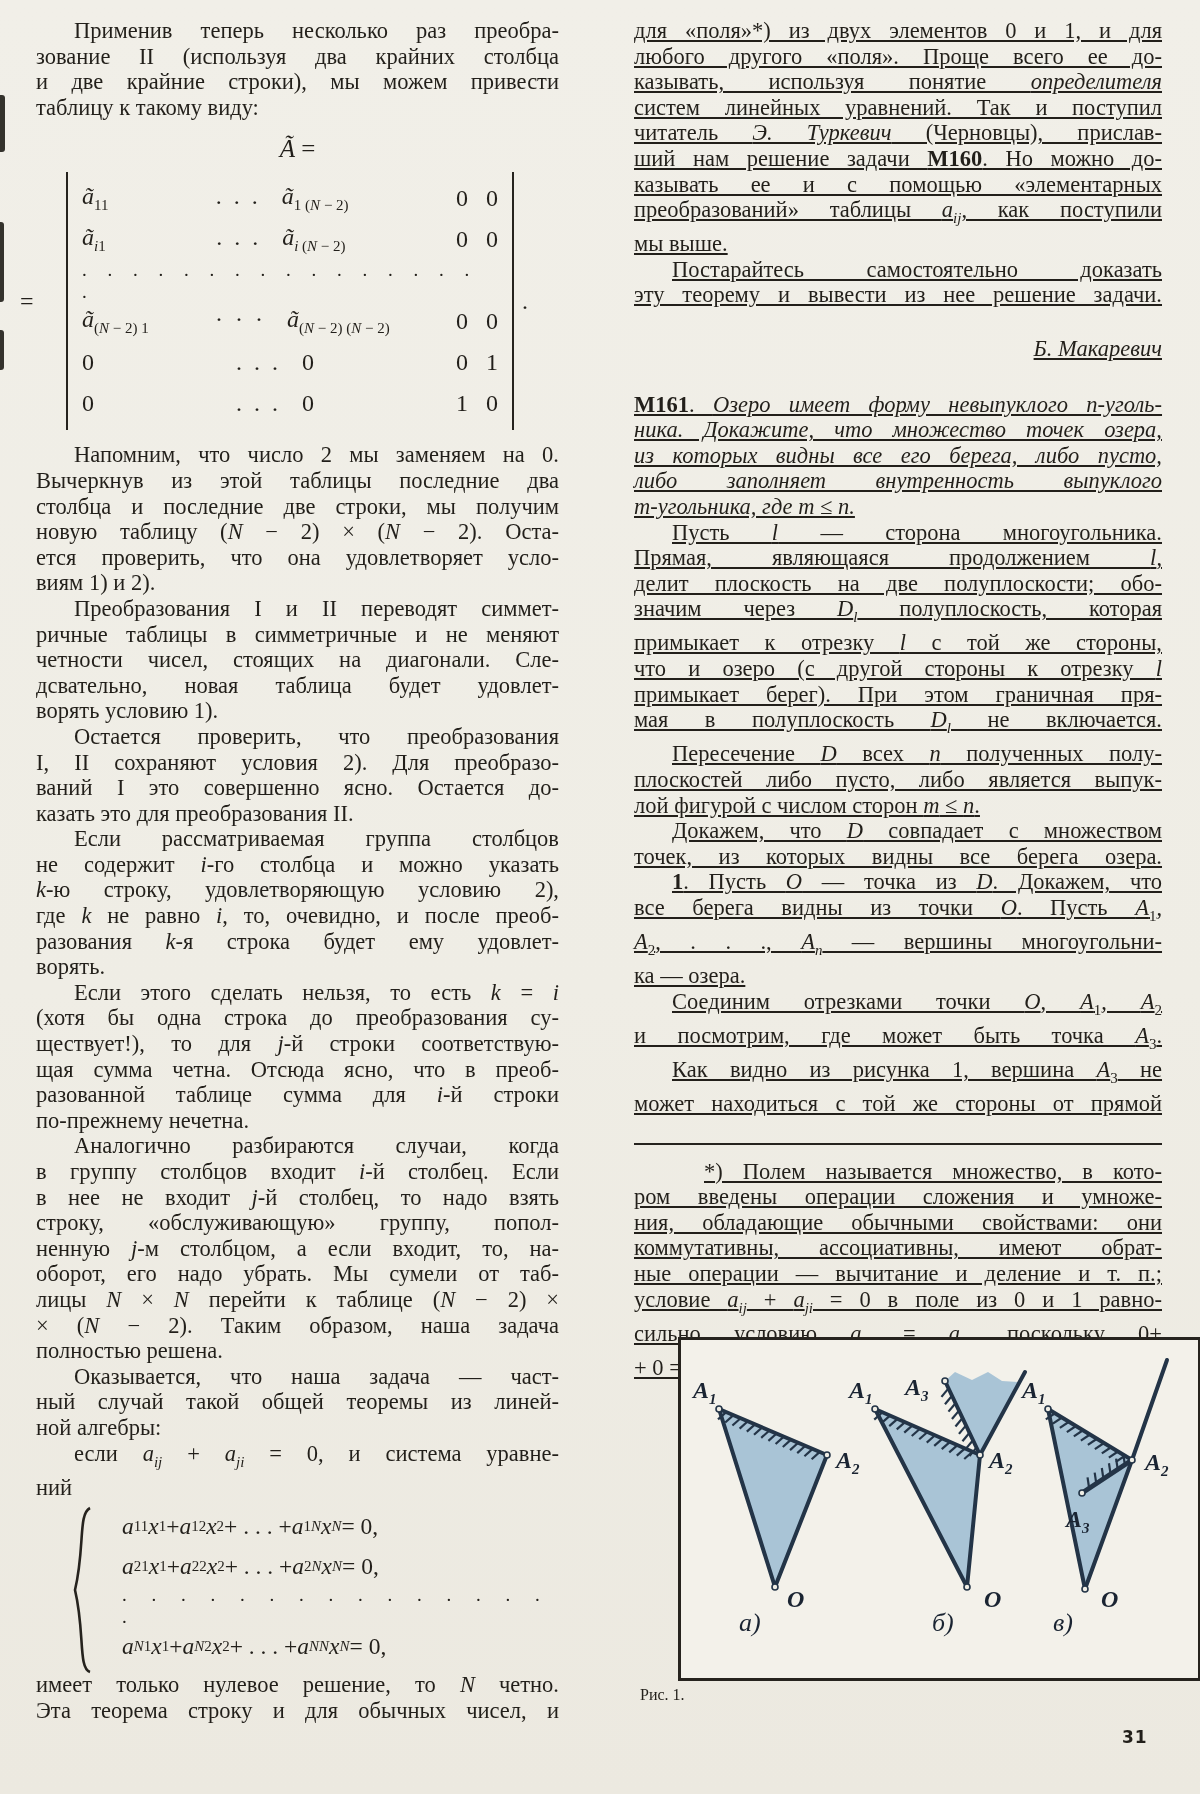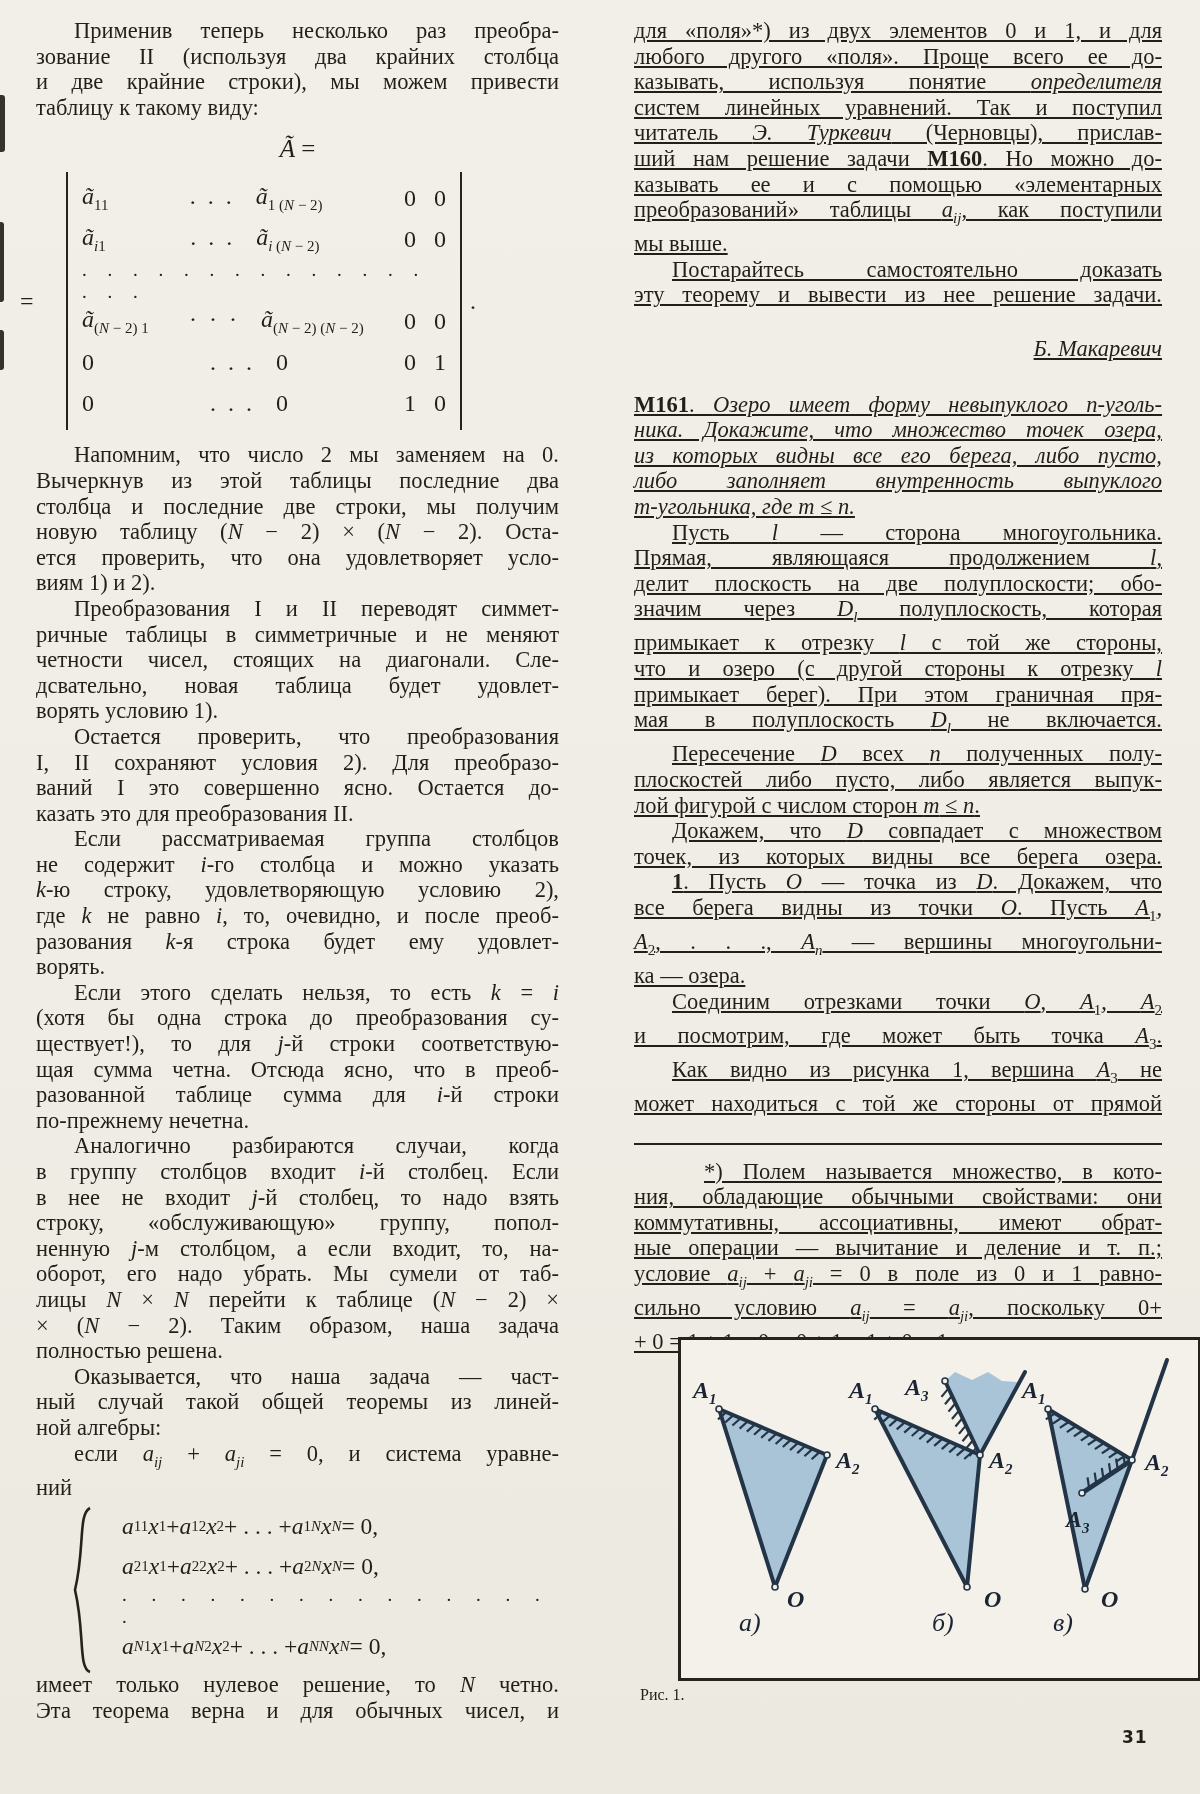--- a/index.html
+++ b/index.html
@@ -17,21 +17,21 @@
   .j  { text-align:justify; text-align-last:justify; }
   .r  { text-align:right;margin-top:28px; }
   .ind  { text-indent:38px; }
   .ind2 { text-indent:70px; }
 
   .center-f { text-align:center; font-size:25px; line-height:34px; margin-top:12px; margin-bottom:6px; }
 
   .matrix { display:flex; align-items:center; margin-bottom:12px; }
   .m-eq { width:46px; margin-left:-16px; font-size:24px; text-align:left; flex:none; }
   .m-det {
-    flex:none; width:396px; box-sizing:border-box;
+    flex:none; width:448px; box-sizing:border-box;
     border-left:2.5px solid #26231e; border-right:2.5px solid #26231e;
     padding:6px 14px;
   }
   .m-row { display:flex; justify-content:space-between; align-items:center; height:41px; font-size:24px; }
   .m-row sub, .system sub, .tl sub { font-size:15px; }
   .m-dotsrow { justify-content:center; letter-spacing:8px; font-size:19px; }
   .m-period { font-size:24px; margin-left:8px; }
 
   .system { position:relative; margin:6px 0 6px 30px; padding-left:56px; }
   .sys-brace { position:absolute; left:0; top:-2px; }
@@ -143,21 +143,21 @@
       <div class="system">
         <div class="sys-brace"><svg width="26" height="172" viewBox="0 0 26 172">
             <path d="M24,4 C12,10 19,44 9,86 C19,128 12,164 24,168" fill="none" stroke="#26231e" stroke-width="2.6"></path>
           </svg></div>
         <div class="sys-row"><i>a</i><sub>11</sub><i>x</i><sub>1</sub> + <i>a</i><sub>12</sub><i>x</i><sub>2</sub> + . . . + <i>a</i><sub>1<i>N</i></sub><i>x</i><sub><i>N</i></sub> = 0,</div>
         <div class="sys-row"><i>a</i><sub>21</sub><i>x</i><sub>1</sub> + <i>a</i><sub>22</sub><i>x</i><sub>2</sub> + . . . + <i>a</i><sub>2<i>N</i></sub><i>x</i><sub><i>N</i></sub> = 0,</div>
         <div class="sys-row sys-dots">. . . . . . . . . . . . . . . .</div>
         <div class="sys-row"><i>a</i><sub><i>N</i>1</sub><i>x</i><sub>1</sub> + <i>a</i><sub><i>N</i>2</sub><i>x</i><sub>2</sub> + . . . + <i>a</i><sub><i>NN</i></sub><i>x</i><sub><i>N</i></sub> = 0,</div>
       </div>
       <div class="tl j">имеет только нулевое решение, то <i>N</i> четно.</div>
-      <div class="tl j">Эта теорема верна и для обычных чисел, и</div>
+      <div class="tl j">Эта теорема строку и для обычных чисел, и</div>
     </div>
   <div id="col-right" class="col">
       <div class="tl j">для «поля»*) из двух элементов 0 и 1, и для</div>
       <div class="tl j">любого другого «поля». Проще всего ее до-</div>
       <div class="tl j">казывать, используя понятие <i>определителя</i></div>
       <div class="tl j">систем линейных уравнений. Так и поступил</div>
       <div class="tl j">читатель <i>Э. Туркевич</i> (Черновцы), прислав-</div>
       <div class="tl j">ший нам решение задачи <b>М160</b>. Но можно до-</div>
       <div class="tl j">казывать ее и с помощью «элементарных</div>
       <div class="tl j">преобразований» таблицы <i>a<sub>ij</sub></i>, как поступили</div>
@@ -187,20 +187,21 @@
       <div class="tl j ind"><b>1</b>. Пусть <i>O</i> — точка из <i>D</i>. Докажем, что</div>
       <div class="tl j">все берега видны из точки <i>O</i>. Пусть <i>A</i><sub>1</sub>,</div>
       <div class="tl j"><i>A</i><sub>2</sub>, . . ., <i>A<sub>n</sub></i> — вершины многоугольни-</div>
       <div class="tl ">ка — озера.</div>
       <div class="tl j ind">Соединим отрезками точки <i>O</i>, <i>A</i><sub>1</sub>, <i>A</i><sub>2</sub></div>
       <div class="tl j">и посмотрим, где может быть точка <i>A</i><sub>3</sub>.</div>
       <div class="tl j ind">Как видно из рисунка 1, вершина <i>A</i><sub>3</sub> не</div>
       <div class="tl j">может находиться с той же стороны от прямой</div>
       <div class="rule"></div>
       <div class="tl j ind2">*) Полем называется множество, в кото-</div>
+      <div class="tl j">ром введены операции сложения и умноже-</div>
       <div class="tl j">ния, обладающие обычными свойствами: они</div>
       <div class="tl j">коммутативны, ассоциативны, имеют обрат-</div>
       <div class="tl j">ные операции — вычитание и деление и т. п.;</div>
       <div class="tl j">условие <i>a<sub>ij</sub></i> + <i>a<sub>ji</sub></i> = 0 в поле из 0 и 1 равно-</div>
       <div class="tl j">сильно условию <i>a<sub>ij</sub></i> = <i>a<sub>ji</sub></i>, поскольку 0+</div>
       <div class="tl ">+ 0 = 1 + 1 = 0, а 0 + 1 = 1 + 0 = 1.</div>
     </div>
 
   <div class="figure-box">
     <svg id="fig-svg" width="517" height="325" viewBox="0 0 517 325">

